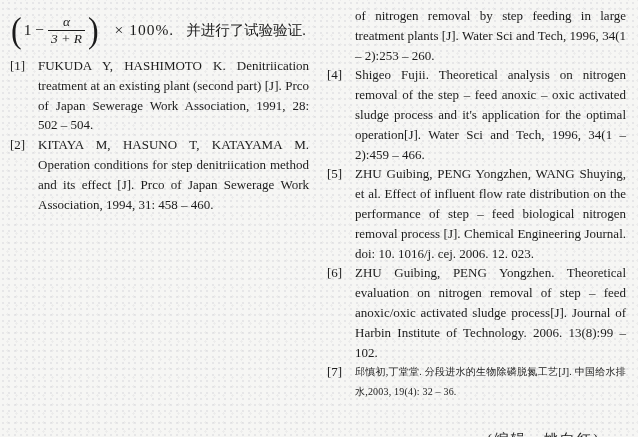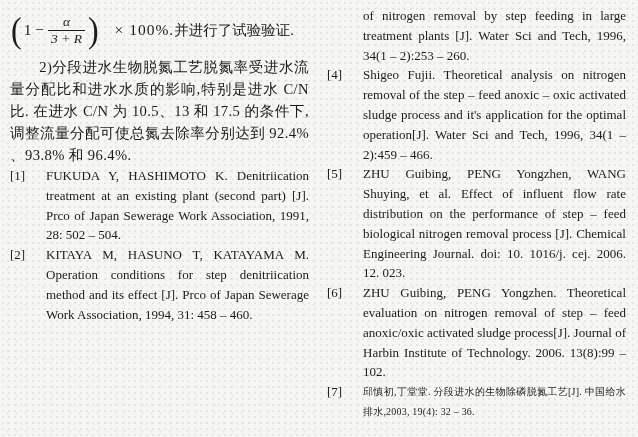--- a/index.html
+++ b/index.html
@@ -43,21 +43,21 @@
     display: inline-flex;
     flex-direction: column;
     align-items: center;
     font-size: 13.5px;
     line-height: 1.15;
     font-style: italic;
     margin: 0 2px;
   }
   .frac .den { border-top: 1.2px solid #1b1b1b; padding: 0 3px; }
   .f-times { margin-left: 15px; letter-spacing: 1px; }
-  .f-tail { margin-left: 0; font-size: 14.5px; }
+  .f-tail { margin-left: 12px; font-size: 14.5px; }
 
   
   .cn {
     font-size: 14.6px;
     line-height: 22px;
     text-indent: 2em;
     margin: 0;
     text-align: justify;
     letter-spacing: 0.4px;
   }
@@ -68,21 +68,20 @@
     font-weight: bold;
     font-size: 17.5px;
     letter-spacing: 6px;
     margin: 11px 0 7px 0;
   }
   .ref {
     display: flex;
     font-size: 13px;
     line-height: 19.8px;
     text-align: justify;
-    gap: 8px;
   }
   .ref-num { flex: 0 0 28px; white-space: nowrap; }
   .ref-text { flex: 1; }
   .ref.cjk .ref-text { font-size: 10px; letter-spacing: 0.2px; }
 
   .editor {
     text-align: right;
     padding-right: 26px;
     margin-top: 28px;
     font-size: 14.5px;
@@ -101,21 +100,20 @@
       <span class="f-lead">1 −</span>
       <span class="frac">
         <span class="num">α</span>
         <span class="den">3 + R</span>
       </span>
       <span class="paren">)</span>
       <span class="f-times">× 100%.</span>
       <span class="f-tail">并进行了试验验证.</span>
     </div>
 
-    <p class="cn">2)分段进水生物脱氮工艺脱氮率受进水流量分配比和进水水质的影响,特别是进水 C/N 比. 在进水 C/N 为 10.5、13 和 17.5 的条件下,调整流量分配可使总氮去除率分别达到 92.4% 、93.8% 和 96.4%.</p>
 
 
     <div class="ref">
       <span class="ref-num">[1]</span>
       <span class="ref-text">FUKUDA Y, HASHIMOTO K. Denitriication treatment at an existing plant (second part) [J]. Prco of Japan Sewerage Work Association, 1991, 28: 502 – 504.</span>
     </div>
     <div class="ref">
       <span class="ref-num">[2]</span>
       <span class="ref-text">KITAYA M, HASUNO T, KATAYAMA M. Operation conditions for step denitriication method and its effect [J]. Prco of Japan Sewerage Work Association, 1994, 31: 458 – 460.</span>
     </div>

